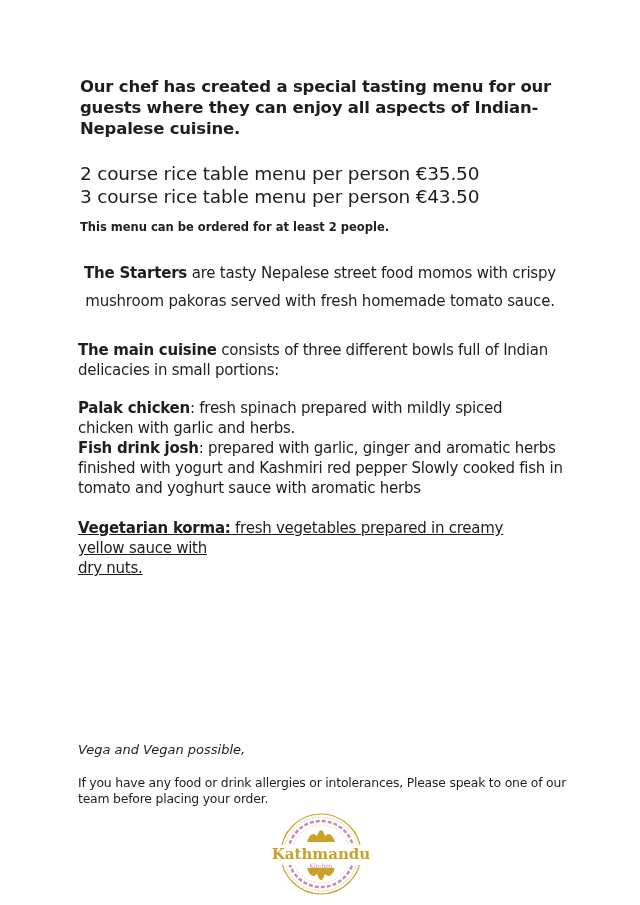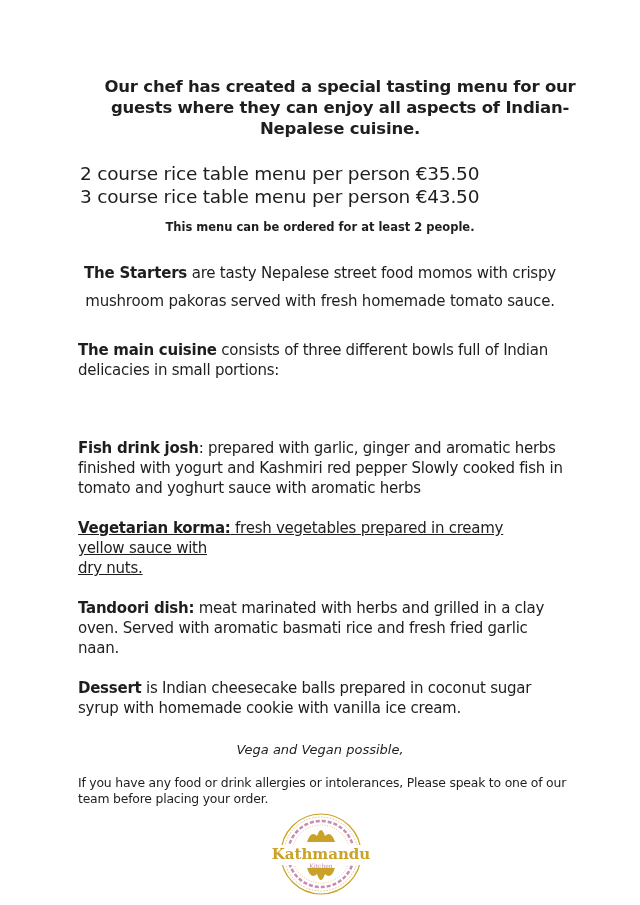--- a/index.html
+++ b/index.html
@@ -3,45 +3,44 @@
 <meta charset="utf-8">
 <style>
   html, body { margin: 0; padding: 0; background: #ffffff; }
   body {
     width: 640px; height: 905px; position: relative; overflow: hidden;
     font-family: "DejaVu Sans", sans-serif; color: #1e1e1e;
   }
   .page { position: absolute; left: 0; top: 0; width: 640px; height: 905px; }
   .intro {
     position: absolute; left: 80px; width: 480px; top: 76px;
-    font-size: 16.5px; line-height: 21px; font-weight: bold; text-align: center;
+    font-size: 16.5px; line-height: 21px; font-weight: bold; 
     letter-spacing: -0.2px;
-    margin-left: 20px;
   }
   .prices {
     position: absolute; left: 80px; width: 480px; top: 162px;
     font-size: 18.5px; line-height: 23px; text-align: left; font-weight: 500;
     letter-spacing: -0.2px;
   }
   .note {
     position: absolute; left: 80px; width: 480px; top: 220px;
-    font-size: 11.5px; line-height: 15px; text-align: center; font-weight: bold;
+    font-size: 11.5px; line-height: 15px; text-align: left; font-weight: bold;
   }
   .starters {
     position: absolute; left: 78px; width: 484px; top: 259px;
     font-size: 15px; line-height: 28px; text-align: center; letter-spacing: -0.2px;
   }
   .block {
     position: absolute; left: 78px; width: 500px;
     font-size: 15px; line-height: 20px; letter-spacing: -0.25px;
   }
   b { font-weight: bold; }
   .vega {
     position: absolute; left: 78px; width: 484px; top: 741px;
-    font-size: 13px; line-height: 17px; text-align: center; font-style: italic;
+    font-size: 13px; line-height: 17px; font-style: italic;
     font-family: "DejaVu Sans", sans-serif;
   }
   .allergy {
     position: absolute; left: 78px; width: 500px; top: 775px;
     font-size: 12.4px; line-height: 16px; letter-spacing: -0.2px;
   }
   .logo { position: absolute; left: 271px; top: 812px; width: 100px; height: 85px; }
 </style>
 </head>
 <body>
@@ -58,38 +57,35 @@
   <div class="note">This menu can be ordered for at least 2 people.</div>
 
   <div class="starters">
     <b>The Starters</b><span> are tasty Nepalese street food momos with crispy mushroom pakoras served with fresh homemade tomato sauce.</span>
   </div>
 
   <div class="block" style="top:340px; width:470px;">
     <b>The main cuisine</b><span> consists of three different bowls full of Indian delicacies in small portions:</span>
   </div>
 
+  <div class="block" style="top:398px; width:470px;">
+    <b>Palak chicken</b><span>: fresh spinach prepared with mildly spiced chicken with garlic and herbs.</span>
+  </div>
 
   <div class="block" style="top:438px; width:490px;">
     <b>Fish drink josh</b><span>: prepared with garlic, ginger and aromatic herbs finished with yogurt and Kashmiri red pepper Slowly cooked fish in tomato and yoghurt sauce with aromatic herbs</span>
   </div>
 
   <div class="block" style="top:518px;text-decoration:underline;">
     <div><b>Vegetarian korma:</b><span> fresh vegetables prepared in creamy</span></div>
     <div>yellow sauce with</div>
     <div>dry nuts.</div>
   </div>
 
-  <div class="block" style="top:598px; width:490px;">
-    <b>Tandoori dish:</b><span> meat marinated with herbs and grilled in a clay oven.  Served with aromatic basmati rice and fresh fried garlic naan.</span>
-  </div>
 
-  <div class="block" style="top:678px; width:480px;">
-    <b>Dessert</b><span> is Indian cheesecake balls prepared in coconut sugar syrup with homemade cookie with vanilla ice cream.</span>
-  </div>
 
   <div class="vega">Vega and Vegan possible,</div>
 
   <div class="allergy">If you have any food or drink allergies or intolerances, Please speak to one of our team before placing your order.</div>
 
   <div class="logo">
     <svg width="100" height="85" viewBox="0 0 100 85">
       <circle cx="50" cy="42" r="40" fill="none" stroke="#c9a227" stroke-width="1.2"></circle>
       <circle cx="50" cy="42" r="37" fill="none" stroke="#c9a227" stroke-width="0.6" stroke-dasharray="1.5 1.5"></circle>
       <circle cx="50" cy="42" r="33" fill="none" stroke="#c98bb3" stroke-width="2.5" stroke-dasharray="4 2"></circle>

